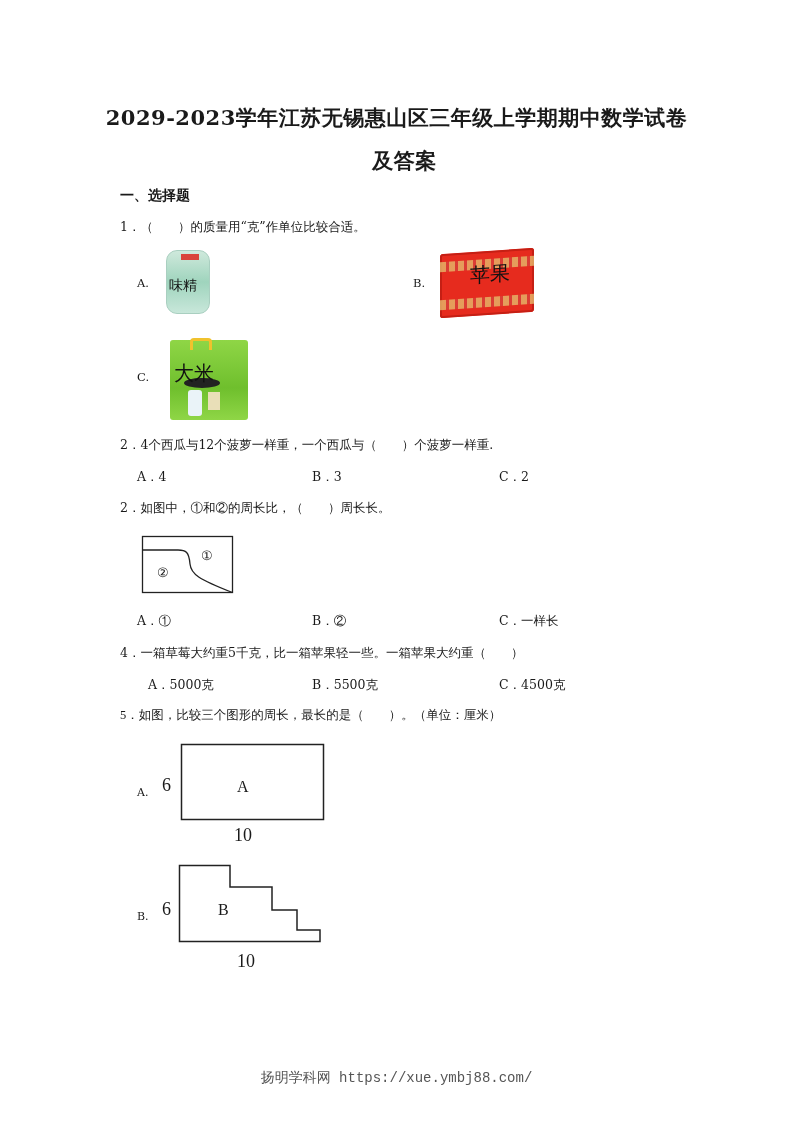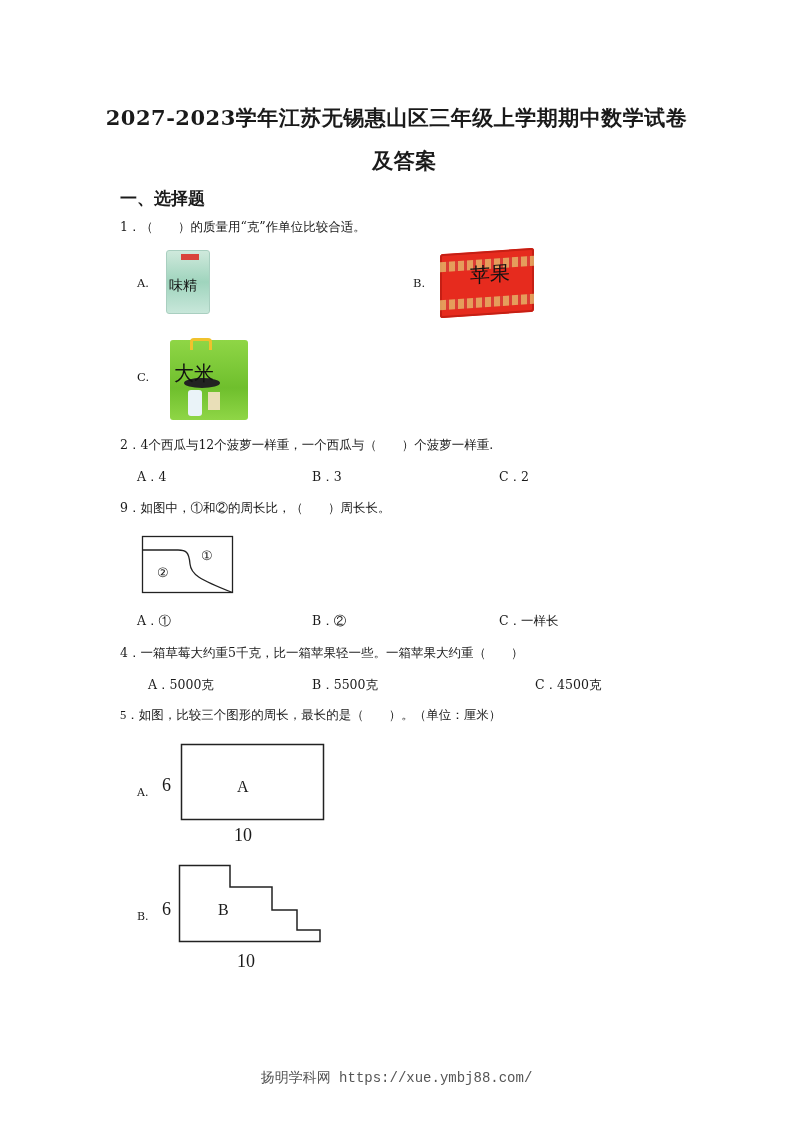--- a/index.html
+++ b/index.html
@@ -1,45 +1,45 @@
 <!DOCTYPE html>
 <html><head>
 <meta charset="utf-8">
 <style>
   html, body { margin: 0; padding: 0; background: #ffffff; }
   body { width: 793px; height: 1122px; position: relative; overflow: hidden;
          font-family: "DejaVu Serif", "Liberation Serif", serif; color: #1a1a1a; }
   .abs { position: absolute; }
   .title { left: 0; width: 793px; text-align: center; font-size: 21px; font-weight: bold;
            font-family: "DejaVu Serif", serif; letter-spacing: 0.5px; }
-  .section { font-size: 17px; font-weight: bold; font-family: "DejaVu Sans", sans-serif; }
+  .section { font-size: 14px; font-weight: bold; font-family: "DejaVu Sans", sans-serif; }
   .q { font-size: 12.5px; white-space: nowrap; }
   .opt { font-size: 12.5px; white-space: nowrap; }
   .optlabel { font-size: 11.5px; }
   .footer { left: 0; width: 793px; text-align: center; font-size: 14px; color: #555;
             font-family: Liberation Mono, monospace; }
   
-  .msg { background: linear-gradient(180deg,#cfe9dc 0%,#9fd4bd 50%,#c8e7da 100%); border-radius: 3px;
+  .msg { background: linear-gradient(180deg,#cfe9dc 0%,#9fd4bd 50%,#c8e7da 100%); border-radius: 11px;
          border: 1px solid #a9cfc0; }
   .msg .tag { position:absolute; left:14px; top:3px; width:18px; height:6px; background:#d9433b; }
   .apple { background: #e62b1e; border-radius: 3px; transform: skewY(-4deg);
            box-shadow: inset 0 0 0 2px #c51f14; }
   .apple .band { position:absolute; left:0; right:0; height:10px; background: repeating-linear-gradient(90deg,#e5b96a 0 6px,#d8413a 6px 9px); opacity:0.8; }
   .rice { background: linear-gradient(180deg,#8fd646 0%,#6fbf2d 60%,#8fd646 100%); border-radius: 3px; padding-left: 24px; }
   .rice .handle { position:absolute; left:20px; top:-2px; width:16px; height:9px; border:3px solid #f0c22d; border-bottom:none; border-radius:4px 4px 0 0; }
   .rice .blob { position:absolute; left:14px; top:38px; width:36px; height:10px; background:#222; border-radius:50%; }
   .rice .win { position:absolute; left:18px; top:50px; width:14px; height:26px; background:#eaf3f8; border-radius:3px; }
   .rice .win2 { position:absolute; left:38px; top:52px; width:12px; height:18px; background:#e9dfb8; }
   .prodtext { position:absolute; font-family: "DejaVu Sans", sans-serif; color:#111; white-space:nowrap; }
   svg { position: absolute; overflow: visible; }
 </style>
 </head>
 <body>
 
-<div class="abs title" style="top:104px;">2027-2023学年江苏无锡惠山区三年级上学期期中数学试卷</div>
+<div class="abs title" style="top:104px;">2029-2023学年江苏无锡惠山区三年级上学期期中数学试卷</div>
 <div class="abs title" style="top:147px;padding-left:8px;">及答案</div>
 
 <div class="abs section" style="left:120px; top:187px;">一、选择题</div>
 
 <div class="abs q" style="left:120px; top:219px;">1．（　　）的质量用“克”作单位比较合适。</div>
 
 <div class="abs optlabel" style="left:137px; top:276px;">A.</div>
 <div class="abs msg" style="left:166px; top:250px; width:42px; height:62px;">
   <div class="tag"></div>
   <div class="prodtext" style="left:2px; top:26px; font-size:14px;">味精</div>
@@ -59,35 +59,35 @@
   <div class="win"></div>
   <div class="win2"></div>
   <div class="prodtext" style="left:4px; top:20px; font-size:20px;">大米</div>
 </div>
 
 <div class="abs q" style="left:120px; top:437px;">2．4个西瓜与12个菠萝一样重，一个西瓜与（　　）个菠萝一样重.</div>
 <div class="abs opt" style="left:137px; top:469px;">A．4</div>
 <div class="abs opt" style="left:312px; top:469px;">B．3</div>
 <div class="abs opt" style="left:499px; top:469px;">C．2</div>
 
-<div class="abs q" style="left:120px; top:500px;">9．如图中，①和②的周长比，（　　）周长长。</div>
+<div class="abs q" style="left:120px; top:500px;">2．如图中，①和②的周长比，（　　）周长长。</div>
 <svg style="left:142px; top:536px;" width="92" height="58">
   <rect x="0.5" y="0.5" width="90" height="56" fill="none" stroke="#222" stroke-width="1.3"></rect>
   <path d="M0.5 14 L36 14 C44 14, 47 16, 48 28 C49 38, 56 43, 90.5 56.5" fill="none" stroke="#222" stroke-width="1.3"></path>
 </svg>
 <div class="abs" style="left:201px; top:548px; font-size:13px;">①</div>
 <div class="abs" style="left:157px; top:565px; font-size:13px;">②</div>
 <div class="abs opt" style="left:137px; top:613px;">A．①</div>
 <div class="abs opt" style="left:312px; top:613px;">B．②</div>
 <div class="abs opt" style="left:499px; top:613px;">C．一样长</div>
 
 <div class="abs q" style="left:120px; top:645px;">4．一箱草莓大约重5千克，比一箱苹果轻一些。一箱苹果大约重（　　）</div>
 <div class="abs opt" style="left:148px; top:677px;">A．5000克</div>
 <div class="abs opt" style="left:312px; top:677px;">B．5500克</div>
-<div class="abs opt" style="left:499px; top:677px;margin-left:36px;">C．4500克</div>
+<div class="abs opt" style="left:499px; top:677px;">C．4500克</div>
 
 <div class="abs q" style="left:120px; top:707px;font-family:Liberation Serif, serif;">5．如图，比较三个图形的周长，最长的是（　　）。（单位：厘米）</div>
 
 <div class="abs optlabel" style="left:137px; top:786px; font-size:11px;">A.</div>
 <svg style="left:181px; top:744px;" width="143" height="77">
   <rect x="0.5" y="0.5" width="142" height="75" fill="none" stroke="#222" stroke-width="1.5"></rect>
 </svg>
 <div class="abs" style="left:162px; top:775px; font-size:18px; font-family:'Liberation Serif',serif;">6</div>
 <div class="abs" style="left:237px; top:778px; font-size:16px; font-family:'Liberation Serif',serif;">A</div>
 <div class="abs" style="left:234px; top:825px; font-size:18px; font-family:'Liberation Serif',serif;">10</div>

